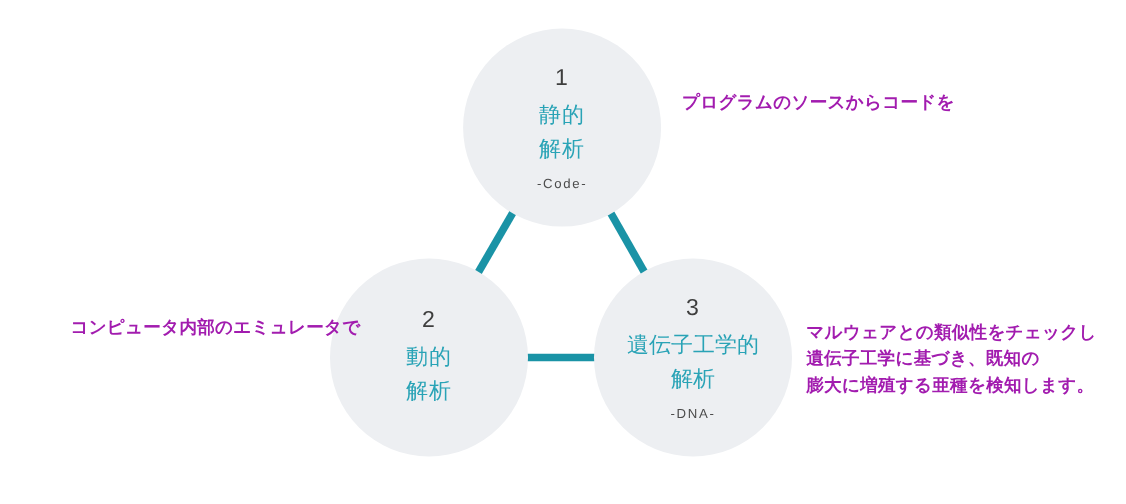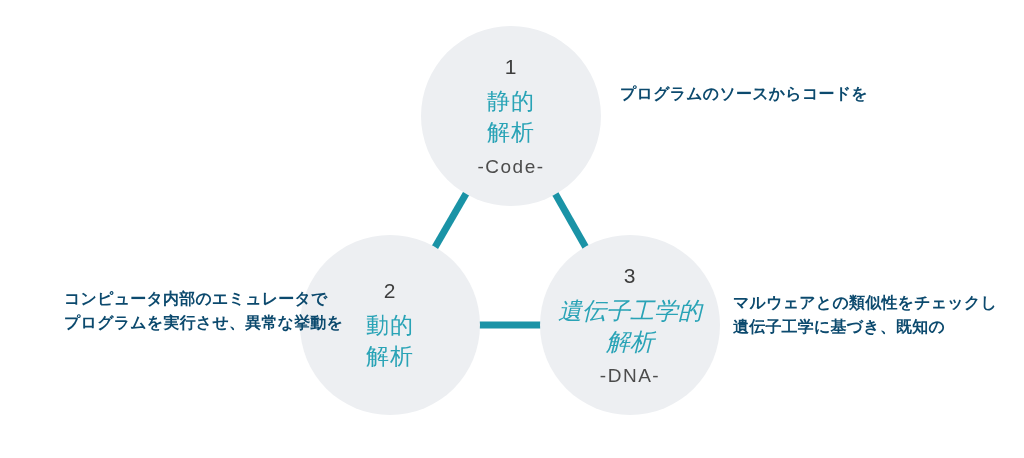--- a/index.html
+++ b/index.html
@@ -43,40 +43,40 @@
   .circle.c3 { left: 540px; top: 235px; }
 
   .circle .num {
     font-size: 21px;
     font-weight: 400;
     color: #3e3e3e;
     margin-bottom: 7px;
     letter-spacing: 1px;
   }
   .circle .title-line {
-    font-size: 23px;
+    font-size: 20px;
     line-height: 31px;
     font-weight: 400;
     color: #29a3b6;
     letter-spacing: 1px;
     white-space: nowrap;
   }
-  .circle.c3 .title-line { font-size: 24px; letter-spacing: 0; font-style: italic; }
+  .circle.c3 .title-line { font-size: 20px; letter-spacing: 0; }
   .circle .sub {
-    font-size: 19px;
+    font-size: 12px;
     font-weight: 400;
     color: #4c4c4c;
     margin-top: 8px;
     letter-spacing: 1.5px;
   }
 
   .desc {
     position: absolute;
     z-index: 2;
-    color: #0c4a6e;
+    color: #a21caf;
     font-size: 16px;
     line-height: 24px;
     font-weight: 600;
     letter-spacing: 0.2px;
     white-space: nowrap;
   }
   .desc.d1 { left: 620px; top: 82px; }
   .desc.d2 { left: 20px;  top: 287px; margin-left: 44px; }
   .desc.d3 { left: 733px; top: 291px; }
 </style>
@@ -110,21 +110,21 @@
     <div class="title-line">解析</div>
     <div class="sub">-DNA-</div>
   </div>
 
   <div class="desc d1">
     <div>プログラムのソースからコードを</div>
   </div>
 
   <div class="desc d2">
     <div>コンピュータ内部のエミュレータで</div>
-    <div>プログラムを実行させ、異常な挙動を</div>
   </div>
 
   <div class="desc d3">
     <div>マルウェアとの類似性をチェックし</div>
     <div>遺伝子工学に基づき、既知の</div>
+    <div>膨大に増殖する亜種を検知します。</div>
   </div>
 
 </div>
 
 </body></html>

